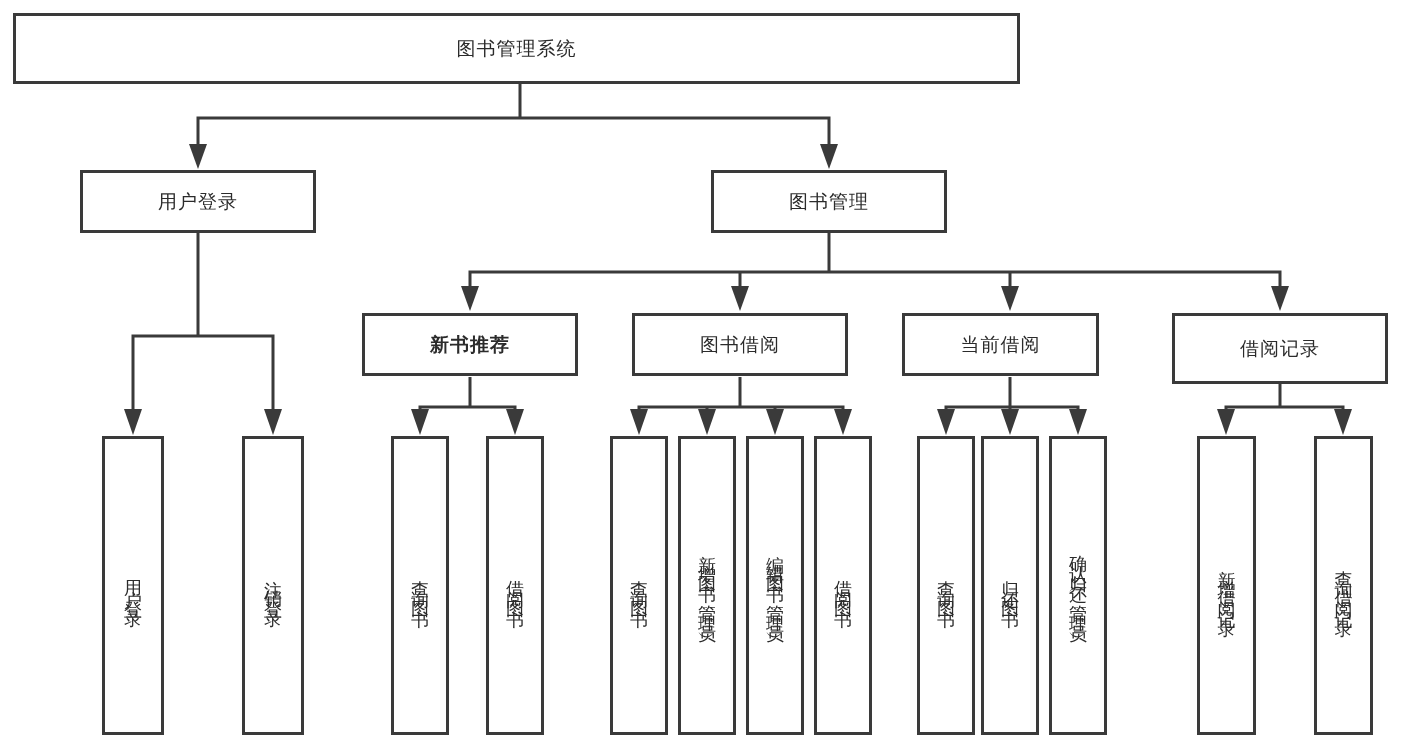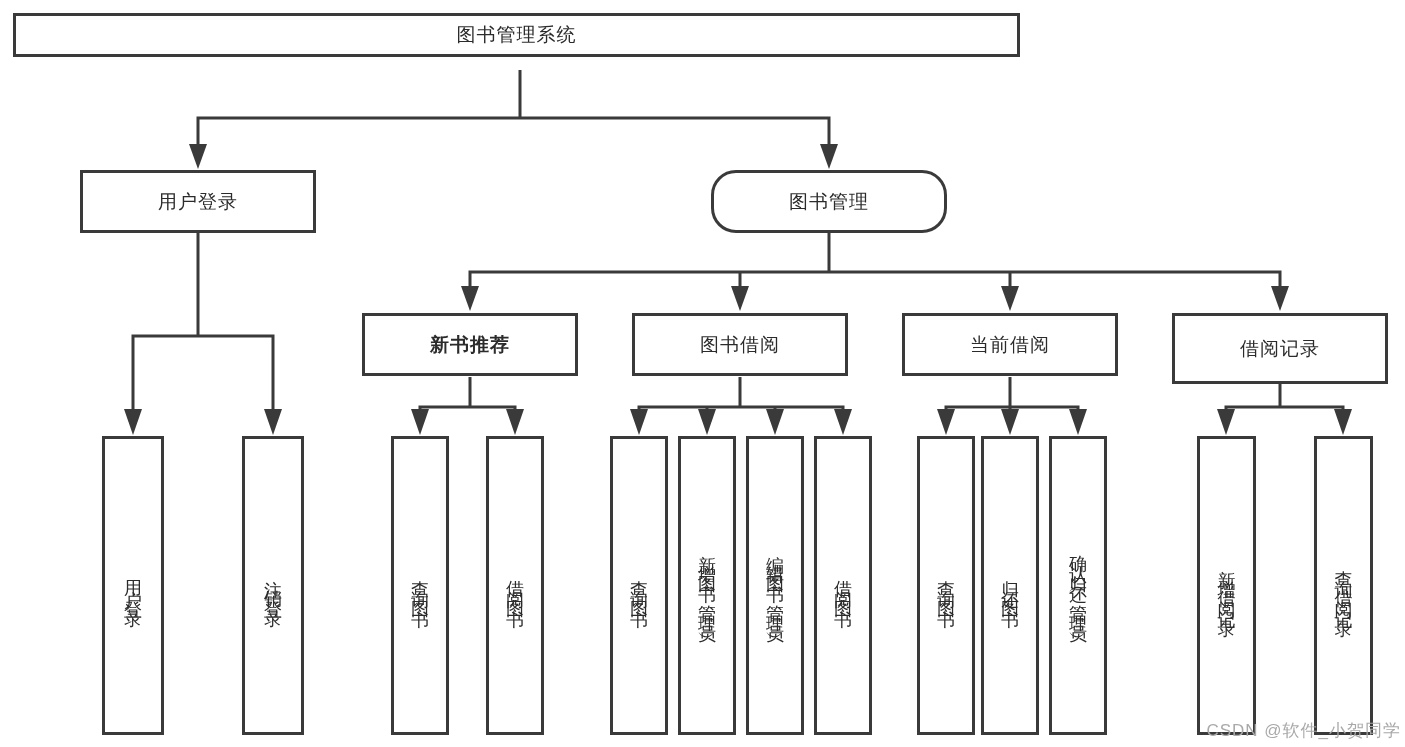--- a/index.html
+++ b/index.html
@@ -96,38 +96,38 @@
 
       <polygon points="937,409 955,409 946,435"></polygon>
       <polygon points="1001,409 1019,409 1010,435"></polygon>
       <polygon points="1069,409 1087,409 1078,435"></polygon>
 
       <polygon points="1217,409 1235,409 1226,435"></polygon>
       <polygon points="1334,409 1352,409 1343,435"></polygon>
     </g>
   </svg>
 
-  <div class="box hbox" style="left:13px; top:13px; width:1007px; height:44px;">
+  <div class="box hbox" style="left:13px; top:13px; width:1007px; height:71px;">
     <span>图书管理系统</span>
   </div>
 
   <div class="box hbox" style="left:80px; top:170px; width:236px; height:63px;">
     <span>用户登录</span>
   </div>
-  <div class="box hbox" style="left:711px; top:170px; width:236px; height:63px;border-radius:25px;">
+  <div class="box hbox" style="left:711px; top:170px; width:236px; height:63px;">
     <span>图书管理</span>
   </div>
 
   <div class="box hbox" style="left:362px; top:313px; width:216px; height:63px;font-weight:bold;">
     <span>新书推荐</span>
   </div>
   <div class="box hbox" style="left:632px; top:313px; width:216px; height:63px;">
     <span>图书借阅</span>
   </div>
-  <div class="box hbox" style="left:902px; top:313px; width:216px; height:63px;">
+  <div class="box hbox" style="left:902px; top:313px; width:197px; height:63px;">
     <span>当前借阅</span>
   </div>
   <div class="box hbox" style="left:1172px; top:313px; width:216px; height:71px;">
     <span>借阅记录</span>
   </div>
 
   <div class="box vbox" style="left:102px; top:436px; width:62px; height:299px;">
     <span>用户登录</span>
   </div>
   <div class="box vbox" style="left:242px; top:436px; width:62px; height:299px;">
@@ -164,15 +164,14 @@
     <span>确认归还（管理员）</span>
   </div>
 
   <div class="box vbox" style="left:1197px; top:436px; width:59px; height:299px;">
     <span>新增借阅记录</span>
   </div>
   <div class="box vbox" style="left:1314px; top:436px; width:59px; height:299px;">
     <span>查询借阅记录</span>
   </div>
 
-  <div id="watermark">CSDN @软件_小贺同学</div>
 
 </div>
 
 </body></html>

